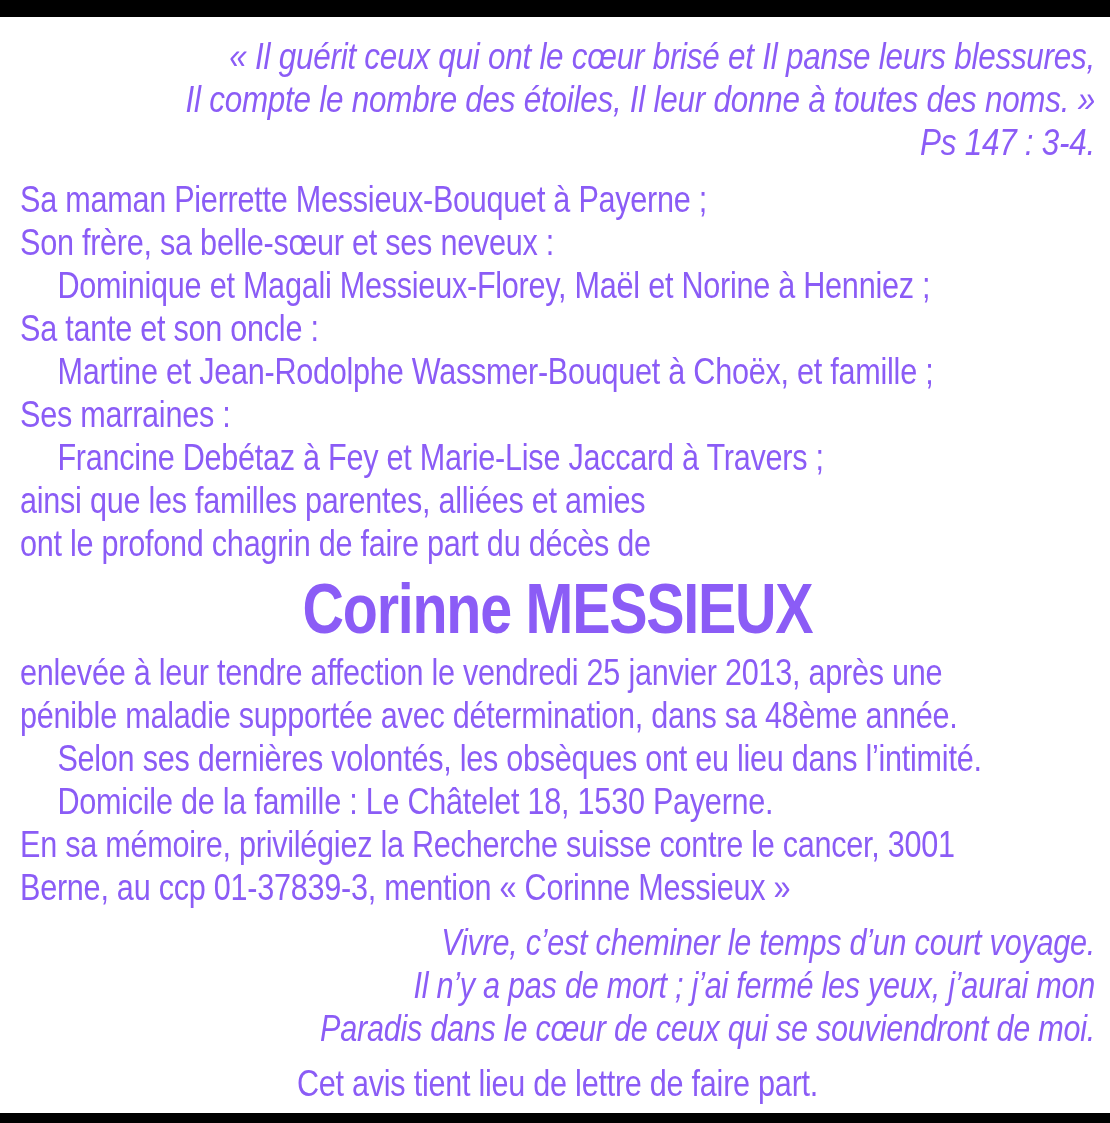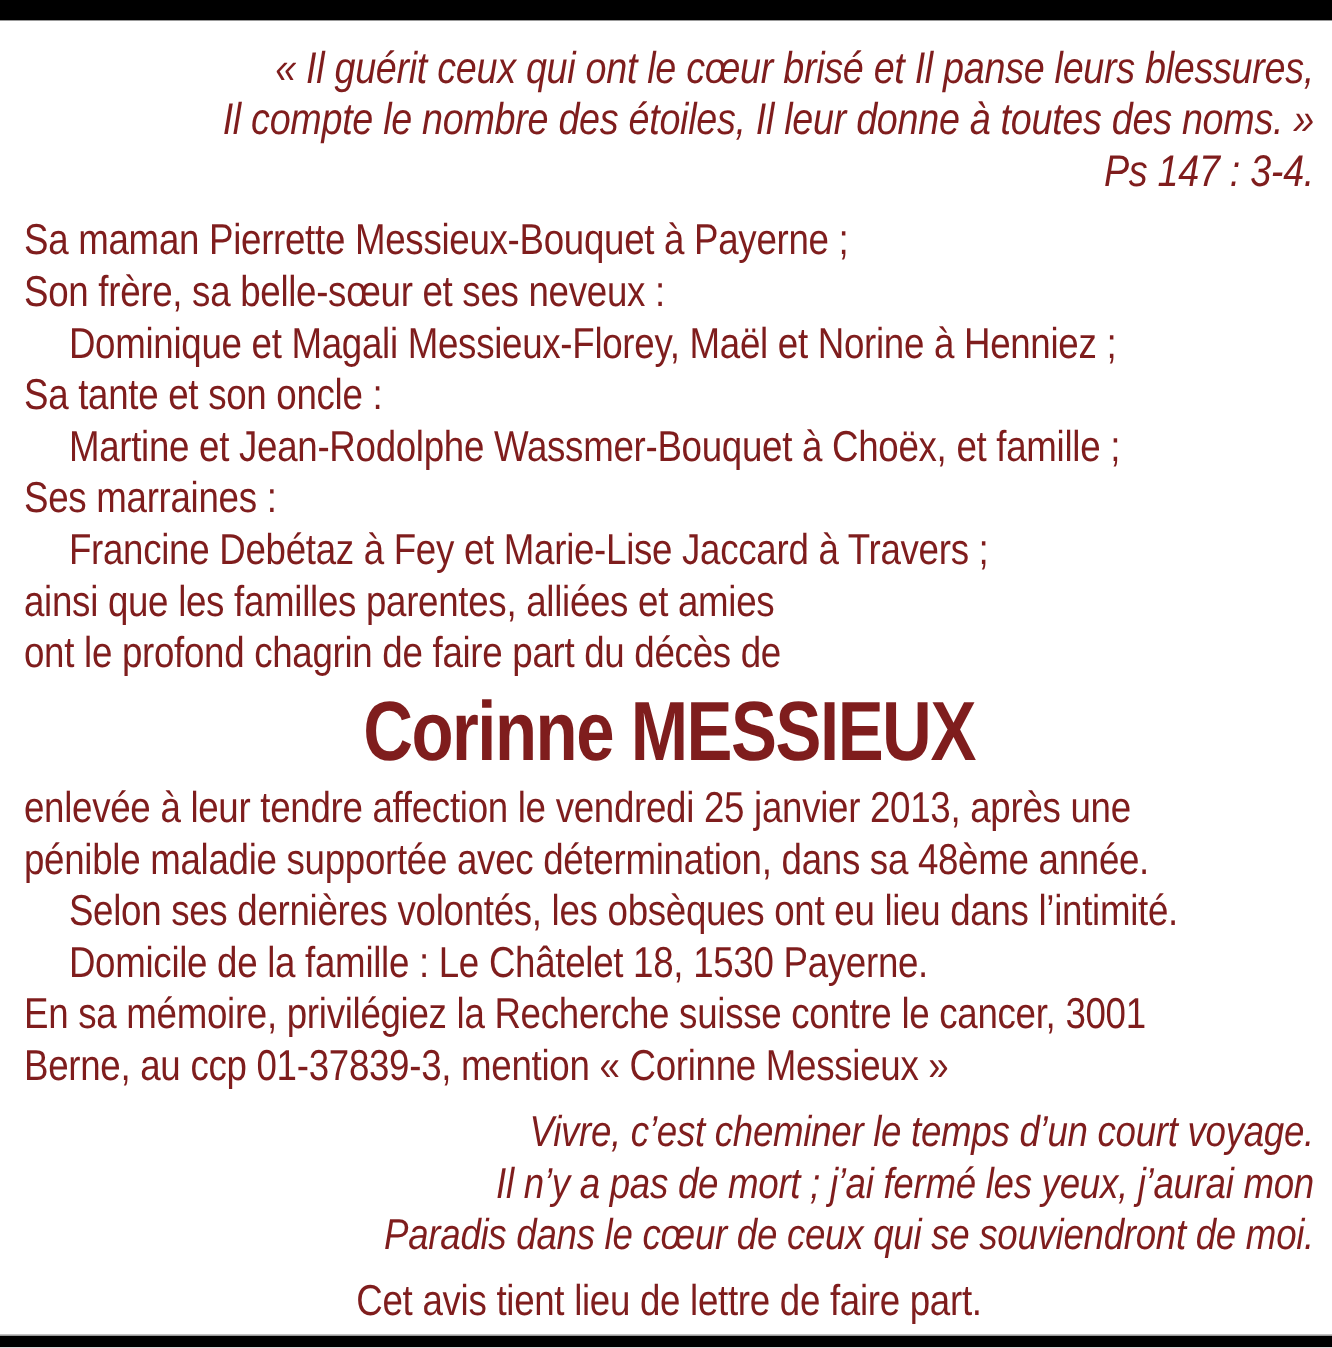--- a/index.html
+++ b/index.html
@@ -7,21 +7,21 @@
     padding: 0;
     background: #ffffff;
   }
   .page {
     position: relative;
     width: 1110px;
     height: 1123px;
     background: #ffffff;
     overflow: hidden;
     font-family: "Liberation Sans", sans-serif;
-    color: #7f1d1d;
+    color: #8b5cf6;
   }
   .bar {
     position: absolute;
     left: 0;
     width: 100%;
     background: #000000;
   }
   .bar.top { top: 0; height: 17px; }
   .bar.bottom { bottom: 0; height: 10px; border-top: 1px solid #ffffff; }
 

